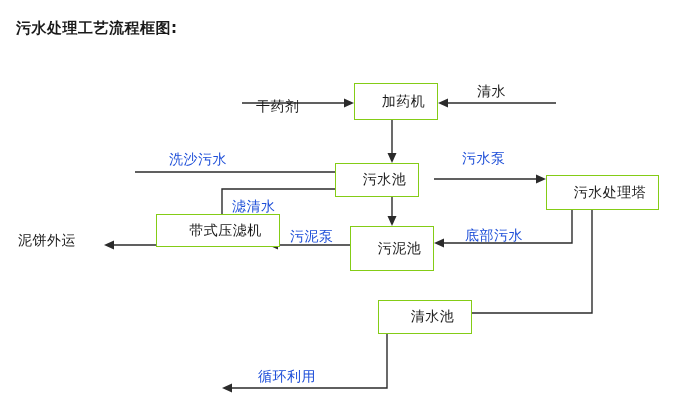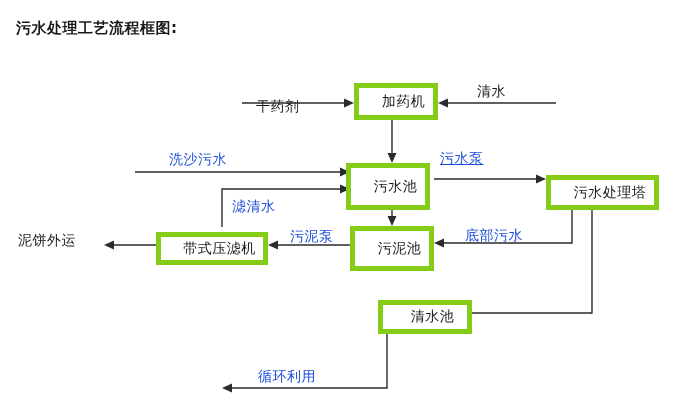--- a/index.html
+++ b/index.html
@@ -22,21 +22,21 @@
     top: 19px;
     font-size: 15px;
     font-weight: bold;
     color: #1a1a1a;
     letter-spacing: 0.5px;
     white-space: nowrap;
   }
   .node {
     position: absolute;
     box-sizing: border-box;
-    border: 5px solid #84cc16;
+    border: 1px solid #84cc16;
     background: #ffffff;
     display: flex;
     align-items: center;
     justify-content: center;
     font-size: 14px;
     color: #1a1a1a;
     white-space: nowrap;
     letter-spacing: 0.5px;
     padding-left: 15px;
   }
@@ -115,29 +115,29 @@
     <polygon points="433,313 443,308.5 443,317.5"></polygon>
 
     <polyline points="387,334 387,388 228,388"></polyline>
     <polygon points="222,388 232,383.5 232,392.5"></polygon>
   </svg>
 
   <div class="node" style="left:354px; top:83px; width:84px; height:37px;">
     <span>加药机</span>
   </div>
 
-  <div class="node" style="left:346px; top:163px; width:84px; height:47px;text-align:right;">
+  <div class="node" style="left:335px; top:163px; width:84px; height:34px;text-align:right;">
     <span>污水池</span>
   </div>
 
   <div class="node" style="left:546px; top:162px; width:113px; height:35px;margin-top:13px;">
     <span>污水处理塔</span>
   </div>
 
-  <div class="node" style="left:156px; top:232px; width:112px; height:33px;">
+  <div class="node" style="left:156px; top:214px; width:124px; height:33px;">
     <span>带式压滤机</span>
   </div>
 
   <div class="node" style="left:350px; top:226px; width:84px; height:45px;">
     <span>污泥池</span>
   </div>
 
   <div class="node" style="left:339px; top:300px; width:94px; height:34px;margin-left:39px;">
     <span>清水池</span>
   </div>
@@ -145,21 +145,21 @@
   <div class="term-label" style="left:256px; top:98px;">干药剂</div>
 
   <div class="term-label" style="left:477px; top:83px;">清水</div>
 
   <div class="term-label" style="left:18px; top:232px;">泥饼外运</div>
 
   <div class="edge-label" style="left:169px; top:151px;">洗沙污水</div>
 
   <div class="edge-label" style="left:232px; top:198px;">滤清水</div>
 
-  <div class="edge-label" style="left:440px; top:150px;text-decoration:underline;">污水泵</div>
+  <div class="edge-label" style="left:462px; top:150px;">污水泵</div>
 
   <div class="edge-label" style="left:290px; top:228px;">污泥泵</div>
 
   <div class="edge-label" style="left:465px; top:227px;">底部污水</div>
 
   <div class="edge-label" style="left:258px; top:368px;">循环利用</div>
 
 </div>
 
 </body></html>

